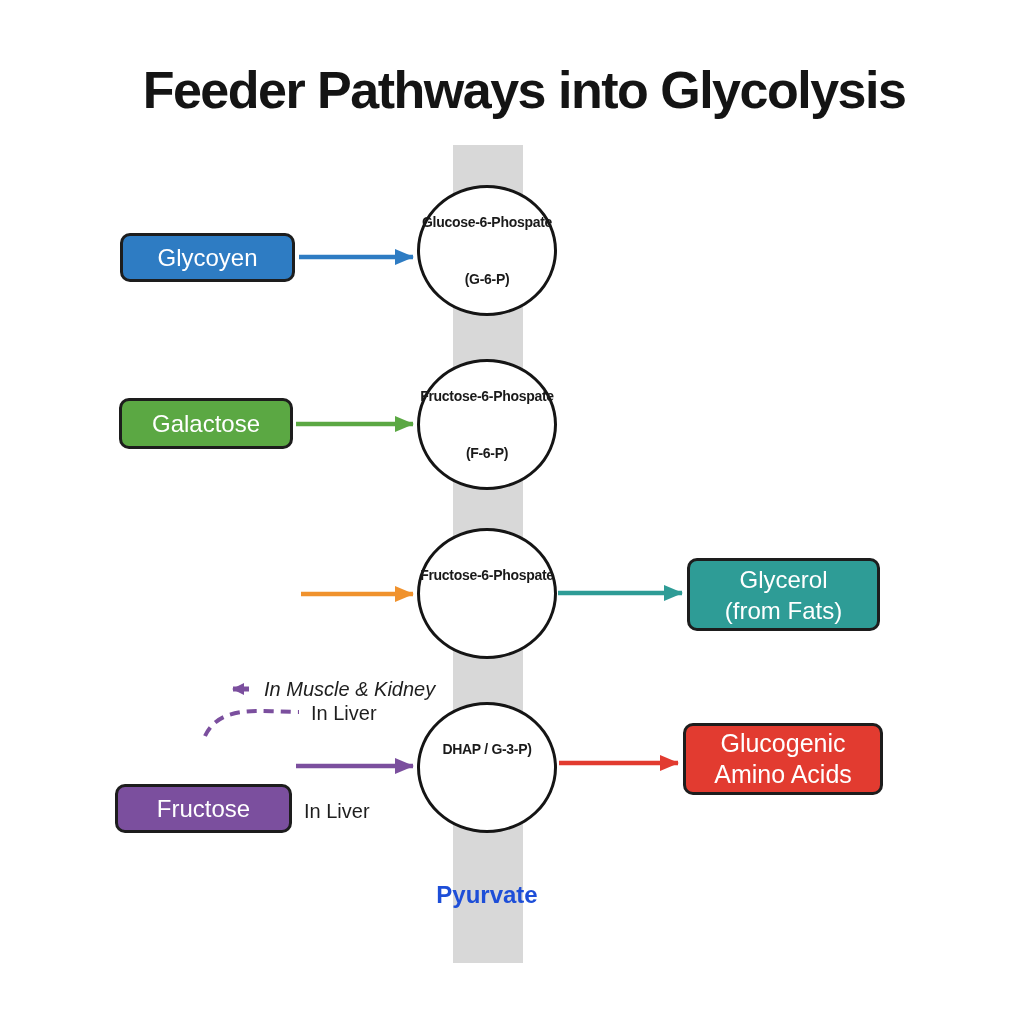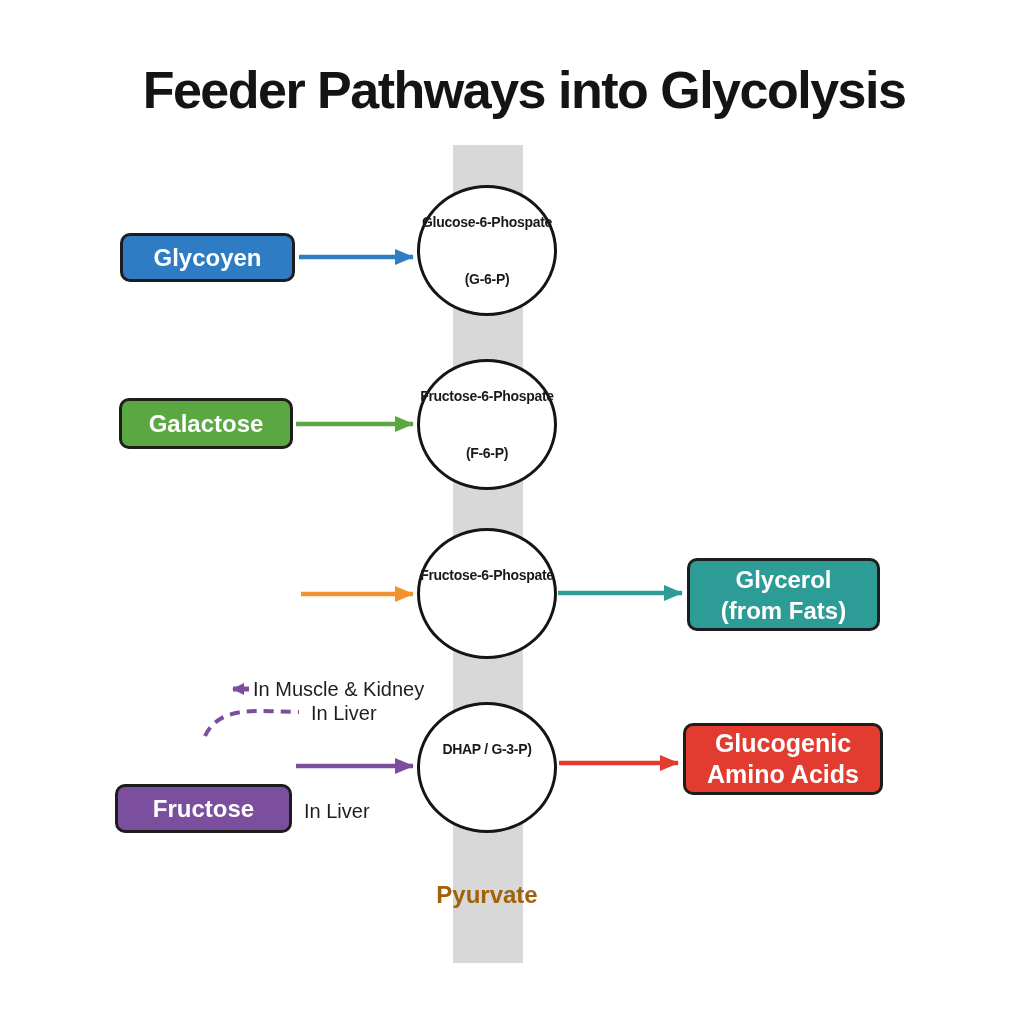--- a/index.html
+++ b/index.html
@@ -19,38 +19,38 @@
     position:absolute;left:417px;width:140px;height:131px;box-sizing:border-box;
     background:#ffffff;border:3.5px solid #151515;border-radius:50%;
     display:flex;flex-direction:column;align-items:center;justify-content:center;
     font-size:14px;font-weight:bold;color:#1a1a1a;text-align:center;gap:36px;
   }
   .circle span{white-space:nowrap;line-height:21px;letter-spacing:-0.3px;}
   .c1{top:185px;} .c2{top:359px;} .c3{top:528px;} .c4{top:702px;}
   .box{
     position:absolute;box-sizing:border-box;border:3.5px solid #1d1d1d;border-radius:10px;
     display:flex;flex-direction:column;align-items:center;justify-content:center;
-    color:#ffffff;font-weight:bold;text-align:center;
+    color:#ffffff;font-weight:normal;text-align:center;
   }
   .box span{white-space:nowrap;}
   .box-glycogen {left:120px;top:233px;width:175px;height:49px;background:#2e7cc3;font-size:24px;}
   .box-galactose{left:119px;top:398px;width:174px;height:51px;background:#5ba843;font-size:24px;}
   .box-mannose  {left:123px;top:568px;width:174px;height:51px;background:#f0922d;font-size:24px;}
   .box-fructose {left:115px;top:741px;width:177px;height:49px;background:#7b4f9e;font-size:24px;margin-top:43px;}
   .box-glycerol {left:687px;top:558px;width:193px;height:73px;background:#2e9c96;font-size:24px;line-height:31px;text-align:right;}
   .box-amino    {left:683px;top:723px;width:200px;height:72px;background:#e23b30;font-size:25px;line-height:31px;}
   .ann{
     position:absolute;font-size:20px;color:#1e1e1e;white-space:nowrap;font-weight:400;
   }
-  .ann-muscle{left:253px;top:678px;}
+  .ann-muscle{left:264px;top:678px;font-style:italic;}
   .ann-liver-top{left:311px;top:702px;}
   .ann-liver-bottom{left:304px;top:800px;}
   .pyruvate{
     position:absolute;left:417px;top:881px;width:140px;text-align:center;
-    font-size:24px;font-weight:bold;color:#a16207;
+    font-size:24px;font-weight:bold;color:#1d4ed8;
   }
 </style>
 </head>
 <body>
 
 <div class="stage">
 
   <h1 class="title">Feeder Pathways into Glycolysis</h1>
 
   <div class="vbar"></div>

